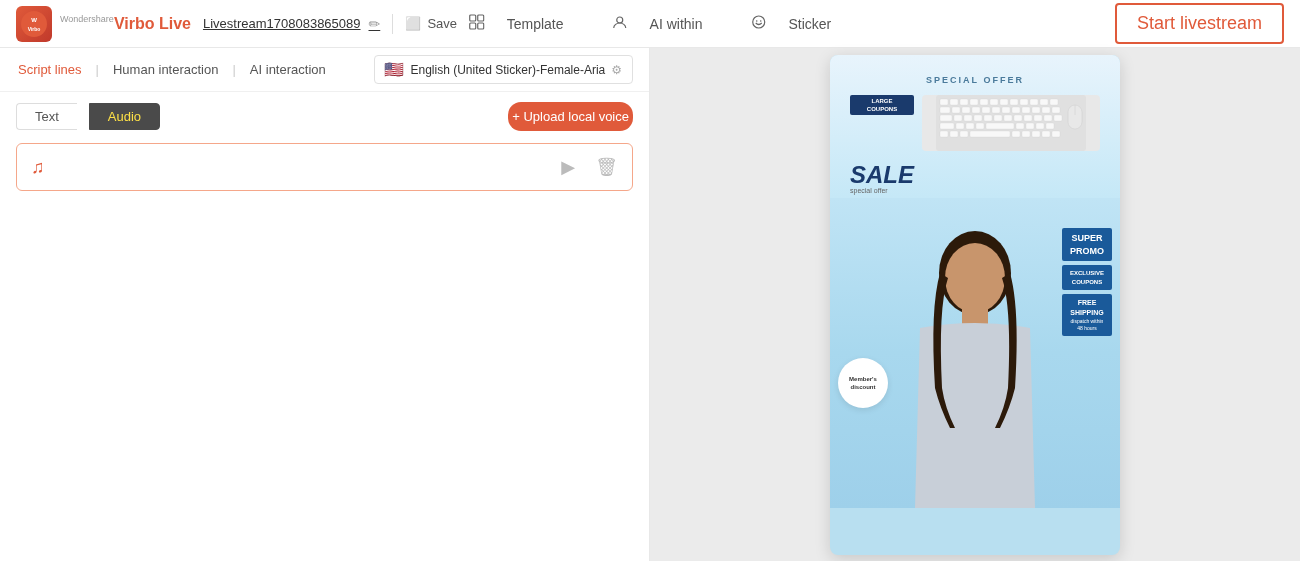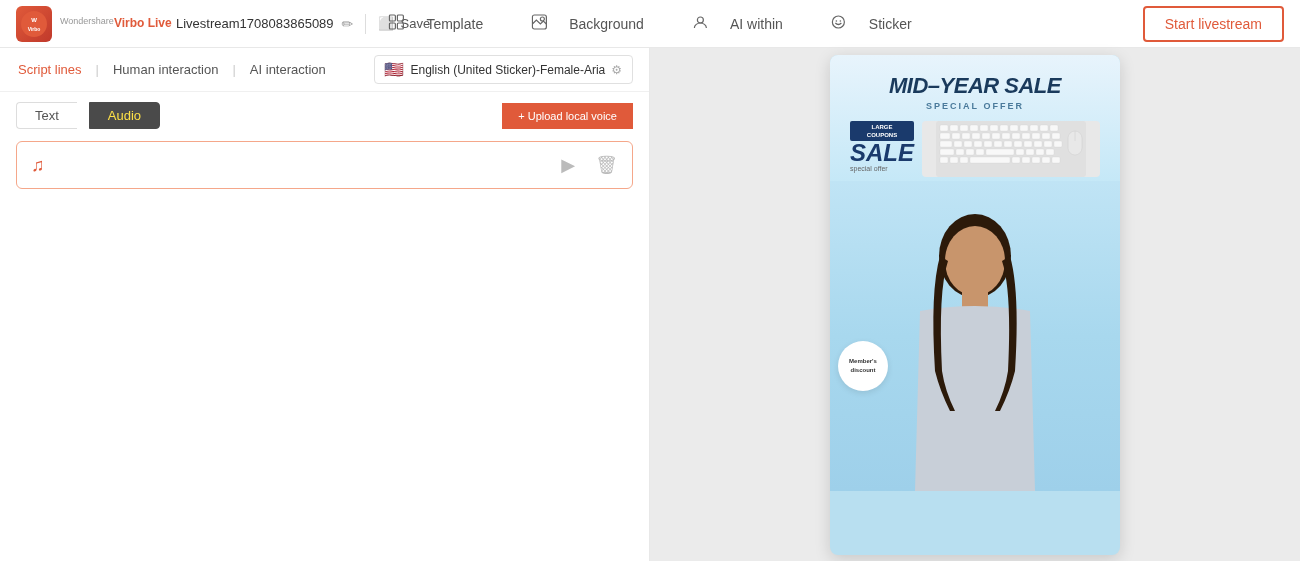--- a/index.html
+++ b/index.html
@@ -105,21 +105,21 @@
       font-size: 16px;
     }
 
     .start-btn {
       margin-left: auto;
       background: #fff;
       color: #e05a3a;
       border: 2px solid #e05a3a;
       padding: 8px 20px;
       border-radius: 4px;
-      font-size: 14px;
+      font-size: 18px;
       font-weight: 500;
       cursor: pointer;
       white-space: nowrap;
     }
 
     
     .main-layout {
       display: flex;
       height: calc(561px - 48px);
     }
@@ -204,23 +204,23 @@
       background: #4a4a4a;
       color: #fde047;
       border-color: #4a4a4a;
     }
 
     .upload-btn {
       margin-left: auto;
       background: #e05a3a;
       color: #fff;
       border: none;
-      border-radius: 0;
-      padding: 7px 16px;
-      font-size: 11px;
+      border-radius: 13px;
+      padding: 7px 4px;
+      font-size: 13px;
       cursor: pointer;
       display: flex;
       align-items: center;
       gap: 6px;
     }
 
     
     .audio-item {
       display: flex;
       align-items: center;
@@ -334,25 +334,25 @@
   <div class="logo-area">
     <div class="logo-icon">
       <svg width="28" height="28" viewBox="0 0 28 28">
         <circle cx="14" cy="14" r="13" fill="#e05a3a"></circle>
         <text x="14" y="12" text-anchor="middle" fill="white" font-size="6" font-weight="bold">W</text>
         <text x="14" y="21" text-anchor="middle" fill="white" font-size="5">Virbo</text>
       </svg>
     </div>
     <div class="logo-text">
       <span style="font-size:9px;color:#999;">Wondershare</span>
-      <span style="font-size:12px;font-weight:700;color:#e05a3a;">Virbo Live</span>
+      <span style="font-size:16px;font-weight:700;color:#e05a3a;">Virbo Live</span>
     </div>
   </div>
 
-  <div class="session-name" style="">
+  <div class="session-name" style="margin-left:12px;text-decoration:underline;">
     <span style="font-size:13px;color:#333;">Livestream1708083865089</span>
     <span class="edit-icon">✏</span>
   </div>
 
   <div class="divider-v"></div>
 
   <button class="save-btn">
     <span>⬜</span>
     <span>Save</span>
   </button>
@@ -365,30 +365,20 @@
           <rect x="9" y="1" width="6" height="6" rx="1" stroke="#666" stroke-width="1.2" fill="none"></rect>
           <rect x="1" y="9" width="6" height="6" rx="1" stroke="#666" stroke-width="1.2" fill="none"></rect>
           <rect x="9" y="9" width="6" height="6" rx="1" stroke="#666" stroke-width="1.2" fill="none"></rect>
         </svg>
       </span>
       <span>Template</span>
     </div>
     <div class="nav-item">
       <span class="nav-icon">
         <svg width="16" height="16" viewBox="0 0 16 16" fill="none">
-          <rect x="1" y="1" width="14" height="14" rx="2" stroke="#666" stroke-width="1.2" fill="none"></rect>
-          <path d="M1 10 L5 6 L9 10 L12 7 L15 10" stroke="#666" stroke-width="1.2" fill="none"></path>
-          <circle cx="11" cy="5" r="2" stroke="#666" stroke-width="1.2" fill="none"></circle>
-        </svg>
-      </span>
-      <span>Background</span>
-    </div>
-    <div class="nav-item">
-      <span class="nav-icon">
-        <svg width="16" height="16" viewBox="0 0 16 16" fill="none">
           <circle cx="8" cy="6" r="3" stroke="#666" stroke-width="1.2" fill="none"></circle>
           <path d="M2 14 C2 11 5 9 8 9 C11 9 14 11 14 14" stroke="#666" stroke-width="1.2" fill="none"></path>
         </svg>
       </span>
       <span>AI within</span>
     </div>
     <div class="nav-item">
       <span class="nav-icon">
         <svg width="16" height="16" viewBox="0 0 16 16" fill="none">
           <circle cx="8" cy="8" r="6" stroke="#666" stroke-width="1.2" fill="none"></circle>
@@ -441,27 +431,26 @@
         <span class="audio-action">🗑</span>
       </div>
 
     </div>
   </div>
 
   <div class="right-panel">
     <div class="preview-card">
 
       <div class="sale-banner">
-        <div style="font-size:22px;font-weight:900;color:#1a3a5c;font-style:italic;letter-spacing:-0.5px;">MID–YEAR SALE</div>
         <div style="font-size:9px;font-weight:700;color:#4a7a9b;letter-spacing:2px;margin-top:2px;">SPECIAL OFFER</div>
 
         <div style="display:flex; gap:8px; padding:10px 4px 4px; align-items:flex-start;">
           <div style="text-align:left; min-width:60px;">
             <div style="background:#1a3a6c;color:white;font-size:6px;font-weight:bold;padding:2px 5px;border-radius:2px;line-height:1.4;text-align:center;">LARGE<br>COUPONS</div>
-            <div style="font-size:24px;font-weight:900;color:#1a3a6c;font-style:italic;line-height:1;">SALE</div>
+            <div style="font-size:24px;font-weight:900;color:#1a3a6c;font-style:italic;line-height:1;margin-top:48px;">SALE</div>
             <div style="font-size:7px;color:#666;">special offer</div>
           </div>
 
           <div style="flex:1;position:relative;height:56px;background:#e8e8e8;border-radius:4px;overflow:hidden;">
             <svg width="100%" height="100%" viewBox="0 0 150 56" xmlns="http://www.w3.org/2000/svg">
               <rect width="150" height="56" fill="#e0e0e0" rx="3"></rect>
 
               <g fill="#f8f8f8" stroke="#ccc" stroke-width="0.3">
 
                 <rect x="4" y="4" width="8" height="6" rx="1"></rect>
@@ -547,17 +536,33 @@
             <path d="M60 45 Q50 80 55 160 Q60 180 70 200 L75 200 Q65 180 62 160 Q58 80 68 50 Z" fill="#2c1a0a"></path>
             <path d="M130 45 Q140 80 135 160 Q130 180 120 200 L115 200 Q125 180 128 160 Q132 80 122 50 Z" fill="#2c1a0a"></path>
           </svg>
         </div>
 
         <div class="member-badge">
           <span style="font-size:6px;font-weight:bold;text-align:center;line-height:1.4;">Member's
 discount</span>
         </div>
 
+        <div class="promo-badges">
+          <div class="promo-badge super">
+            <div style="white-space:pre-line;">SUPER
+PROMO</div>
+          </div>
+          <div class="promo-badge exclusive">
+            <div style="white-space:pre-line;font-size:6px;">EXCLUSIVE
+COUPONS</div>
+          </div>
+          <div class="promo-badge free">
+            <div style="white-space:pre-line;font-size:7px;font-weight:bold;">FREE
+SHIPPING</div>
+            <div style="white-space:pre-line;font-size:5px;font-weight:normal;">dispatch within
+48 hours</div>
+          </div>
+        </div>
       </div>
 
     </div>
   </div>
 </div>
 
 </body></html>

